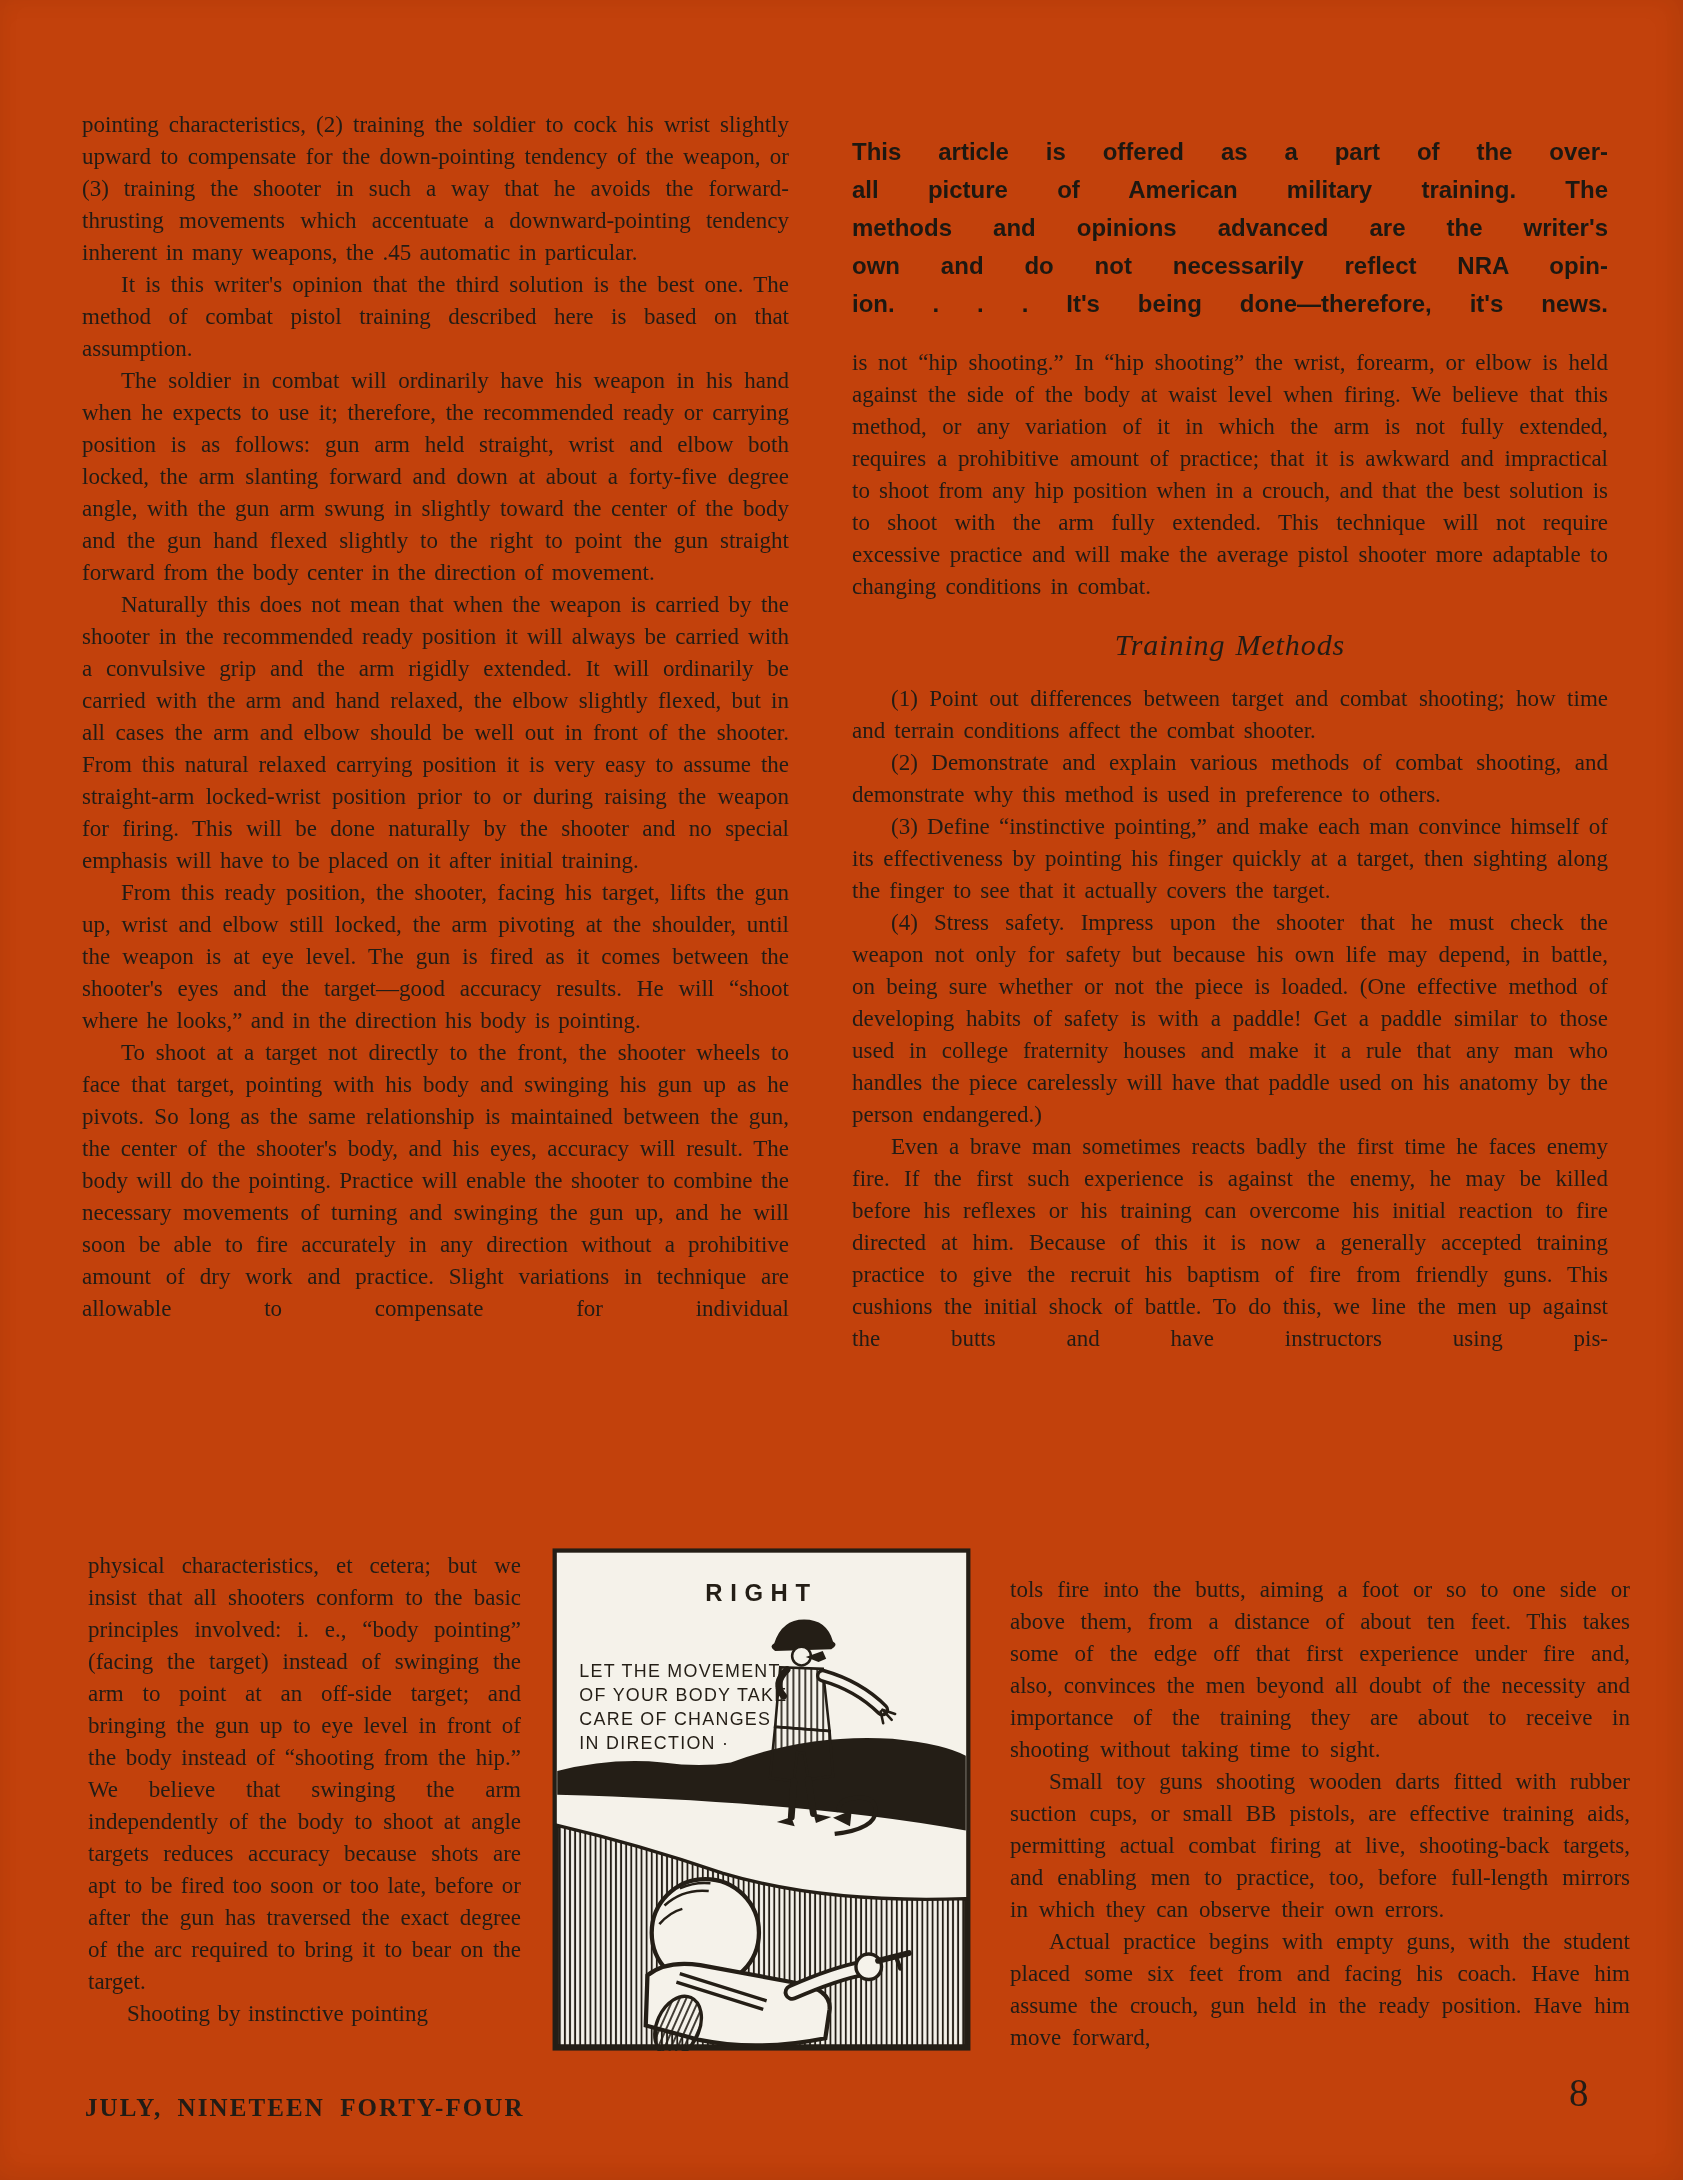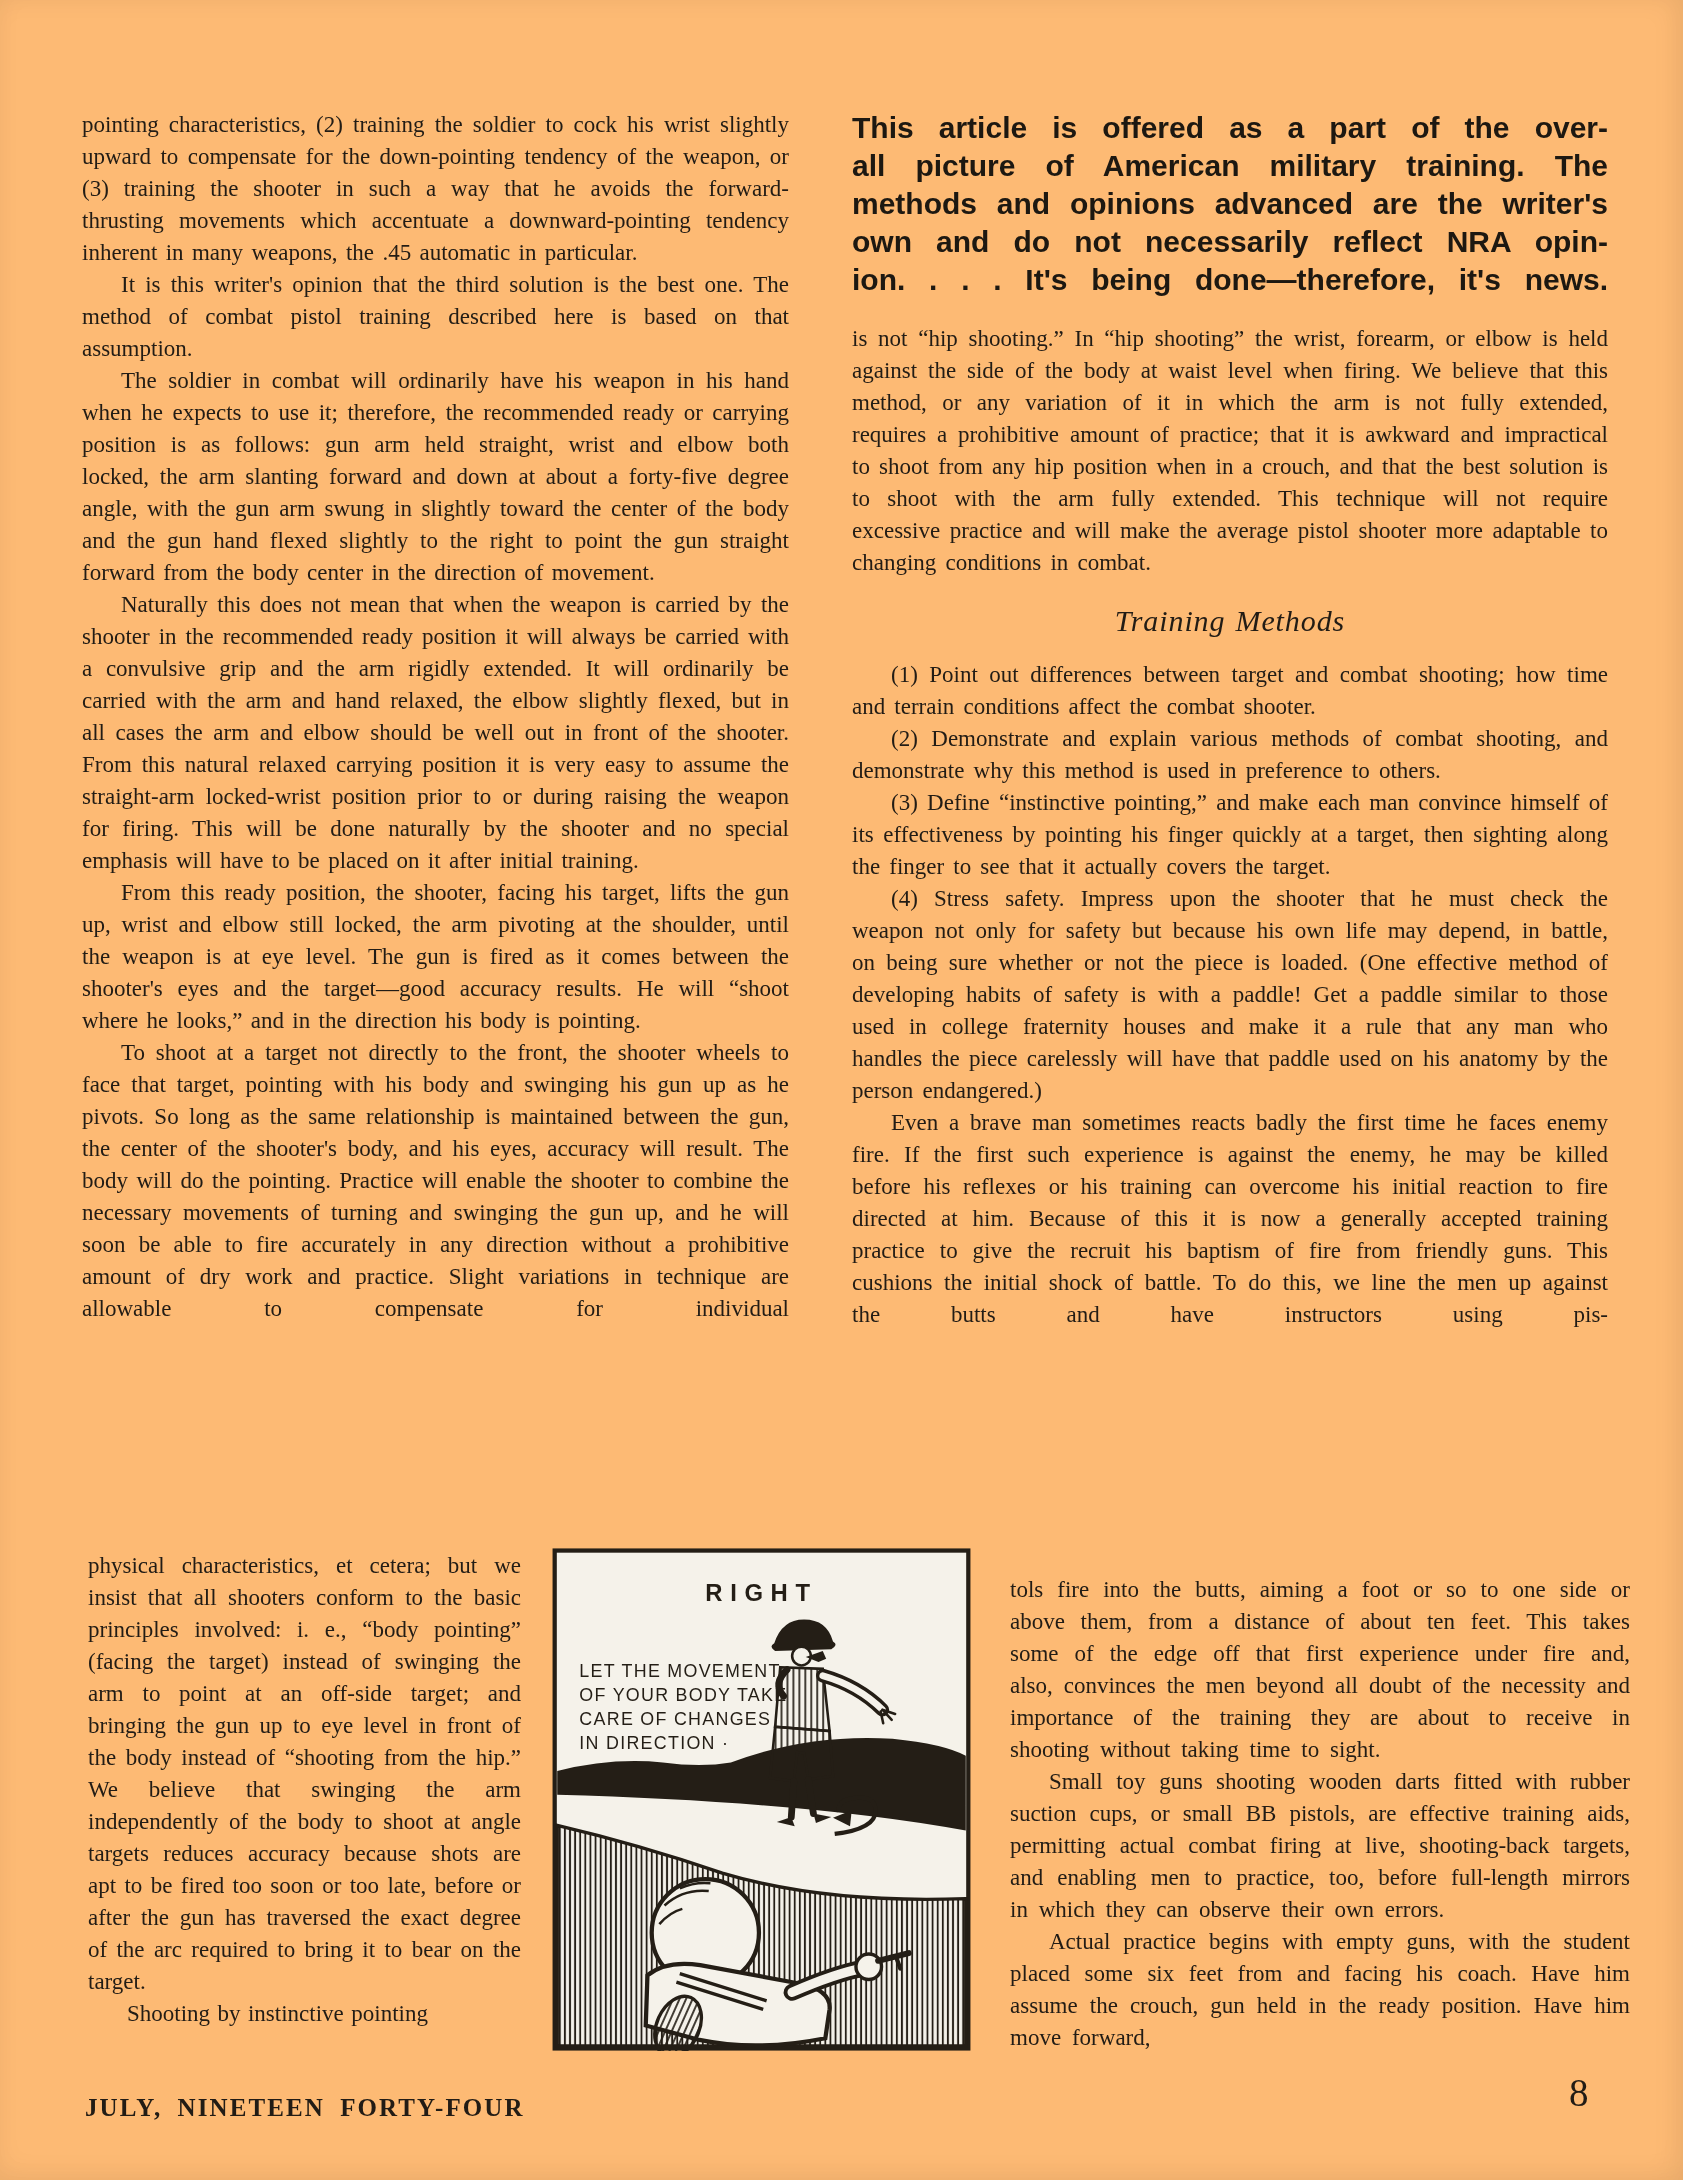--- a/index.html
+++ b/index.html
@@ -1,30 +1,30 @@
 <!DOCTYPE html>
 <html style="font-size:13.6px"><head>
 <meta charset="utf-8">
 <style>
   html,body{margin:0;padding:0;background:#6b6b6b;}
   .page{
     position:relative;width:1683px;height:2181px;margin:0 auto;
-    background:#fdba74;color:#221c15;
+    background:#c2410c;color:#221c15;
     font-family:"Liberation Serif",serif;
     overflow:hidden;
     box-shadow:inset -8.5px 0 25.6px rgba(0,0,0,.05), inset 0 -10.2px 25.6px rgba(0,0,0,.04);
   }
   .body-text{font-size:23px;line-height:32px;text-align:justify;}
   .body-text p{margin:0;}
   p.ind{text-indent:39px;}
   p.fj{text-align-last:justify;}
   .left-wide{position:absolute;left:82px;top:109px;width:707px;height:1440px;overflow:hidden;word-spacing:2.6px;}
   .left-narrow{position:absolute;left:88px;top:1550px;width:433px;height:554px;overflow:hidden;word-spacing:1.7px;}
   .right-col{position:absolute;left:852px;top:109px;width:756px;}
-  .intro{font-family:"Liberation Sans",sans-serif;font-weight:700;font-size:30px;line-height:38px;color:#1d1811;}
+  .intro{font-family:"Liberation Sans",sans-serif;font-weight:700;font-size:24px;line-height:38px;color:#1d1811;margin-top:24px;}
   .intro .line{text-align:justify;text-align-last:justify;}
   .right-body{margin-top:24px;word-spacing:3.4px;height:1097px;overflow:hidden;}
   .heading{font-style:italic;text-align:center;font-size:30px;line-height:32px;margin:25.6px 0 22px 0;letter-spacing:0.9px;word-spacing:1.7px;}
   .right-narrow{position:absolute;left:988px;top:1574px;width:620px;height:528px;overflow:hidden;word-spacing:5.1px;margin-left:22px;}
   .illus{position:absolute;left:552px;top:1548px;width:419px;height:503px;}
   .illus svg{display:block;width:100%;height:100%;}
   .footer-left{position:absolute;left:85px;top:2094px;font-size:25px;font-weight:700;letter-spacing:2.1px;word-spacing:6.8px;}
   .page-num{position:absolute;left:1569px;top:2070px;font-size:39px;}
   .svg-sans{font-family:"Liberation Sans",sans-serif;}
 </style>

